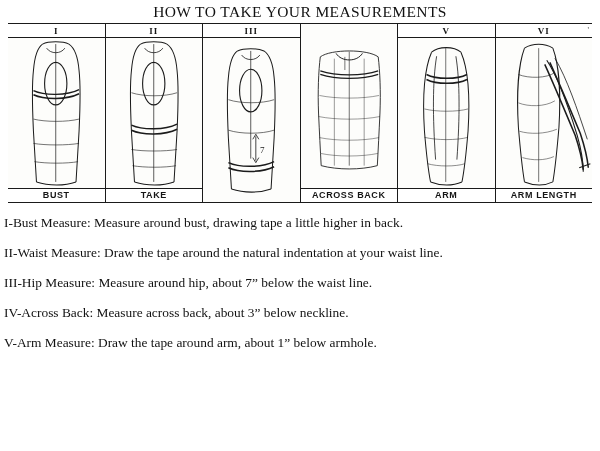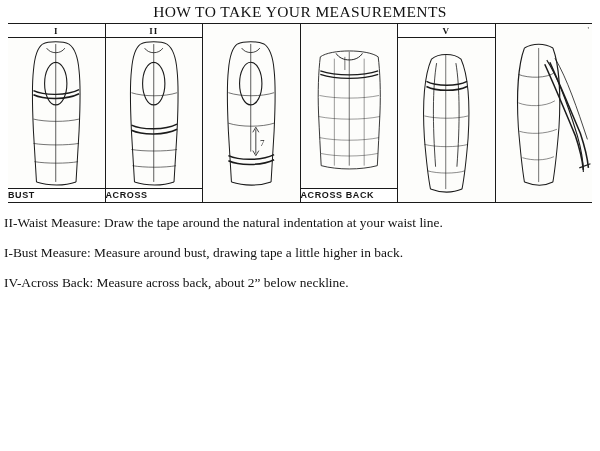--- a/index.html
+++ b/index.html
@@ -59,20 +59,21 @@
     border-bottom: 1.2px solid #1a1a1a;
     background: #fff;
   }
   .figure {
     position: relative;
     flex: 1 1 auto;
     overflow: hidden;
   }
   .figure svg { display: block; width: 100%; height: 100%; }
   .panel .caption {
+    text-align: center;
     font-size: 9px;
     font-weight: bold;
     letter-spacing: 0.6px;
     font-family: "Liberation Sans", sans-serif;
     border-top: 1.2px solid #1a1a1a;
     padding: 1px 0 2px 0;
     background: #fff;
     white-space: nowrap;
   }
   .tick-right {
@@ -148,24 +149,25 @@
             <ellipse cx="47" cy="45" rx="11" ry="21" stroke-width="1.1"></ellipse>
             <path d="M25 54 C37 58 58 58 70 54" stroke-width="0.6"></path>
 
             <path d="M25 86 C36 91 58 91 70 85" stroke-width="1.5"></path>
             <path d="M25 91 C36 96 58 96 70 90" stroke-width="1.5"></path>
             <path d="M25 110 C37 112 58 112 70 110" stroke-width="0.6"></path>
             <path d="M26 126 C38 128 58 128 69 126" stroke-width="0.6"></path>
           </g>
         </svg>
       </div>
-      <div class="caption">ACROSS</div>
-    </div>
-
-    <div class="panel">
+      <div class="caption">TAKE</div>
+    </div>
+
+    <div class="panel">
+      <div class="roman">III</div>
       <div class="figure">
         <svg viewBox="0 0 95 148" preserveAspectRatio="xMidYMid meet">
           <g fill="none" stroke="#1b1b1b" stroke-width="1">
             <path d="M34 6 C28 10 26 20 25 32 C23 50 24 70 25 92 C26 110 27 126 28 142"></path>
             <path d="M60 6 C66 10 69 20 70 32 C72 50 71 70 70 92 C69 110 68 126 67 142"></path>
             <path d="M34 6 C40 3 54 3 60 6"></path>
             <path d="M28 142 C40 146 56 146 67 142"></path>
             <path d="M47 6 L47 112" stroke-width="0.7"></path>
             <path d="M38 10 C42 16 52 16 56 10" stroke-width="0.8"></path>
             <ellipse cx="47" cy="45" rx="11" ry="21" stroke-width="1.1"></ellipse>
@@ -232,24 +234,26 @@
 
             <path d="M28 36 C38 41 58 41 68 36" stroke-width="1.5"></path>
             <path d="M28 41 C38 46 58 46 68 41" stroke-width="1.5"></path>
 
             <path d="M26 70 C38 73 58 73 69 70" stroke-width="0.5"></path>
             <path d="M26 98 C38 101 58 101 69 98" stroke-width="0.5"></path>
             <path d="M29 124 C39 127 57 127 66 124" stroke-width="0.5"></path>
           </g>
         </svg>
       </div>
+      <div class="caption">ARM</div>
     </div>
 
     <div class="panel">
       <span class="tick-right">'</span>
+      <div class="roman">VI</div>
       <div class="figure">
         <svg viewBox="0 0 95 148" preserveAspectRatio="xMidYMid meet">
           <g fill="none" stroke="#1b1b1b" stroke-width="1">
 
             <path d="M28 10 C22 26 20 56 22 88 C24 112 26 130 28 142"></path>
             <path d="M56 10 C62 26 64 56 62 88 C60 112 58 130 56 142"></path>
             <path d="M28 10 C36 5 48 5 56 10"></path>
             <path d="M28 142 C38 146 48 146 56 142"></path>
             <path d="M42 10 L42 142" stroke-width="0.6"></path>
 
@@ -261,23 +265,26 @@
 
             <path d="M82 128 L93 124" stroke-width="1.1"></path>
 
             <path d="M22 36 C32 40 50 40 58 34" stroke-width="0.6"></path>
             <path d="M22 64 C32 68 48 68 58 62" stroke-width="0.5"></path>
             <path d="M23 92 C33 95 48 95 60 90" stroke-width="0.5"></path>
             <path d="M26 118 C36 121 48 121 57 117" stroke-width="0.5"></path>
           </g>
         </svg>
       </div>
+      <div class="caption">ARM LENGTH</div>
     </div>
 
   </div>
 
   <div class="instructions">
+    <p class="instruction">I-Bust Measure: Measure around bust, drawing tape a little higher in back.</p>
     <p class="instruction">II-Waist Measure: Draw the tape around the natural indentation at your waist line.</p>
-    <p class="instruction">I-Bust Measure: Measure around bust, drawing tape a little higher in back.</p>
-    <p class="instruction">IV-Across Back: Measure across back, about 2” below neckline.</p>
+    <p class="instruction">III-Hip Measure: Measure around hip, about 7” below the waist line.</p>
+    <p class="instruction">IV-Across Back: Measure across back, about 3” below neckline.</p>
+    <p class="instruction">V-Arm Measure: Draw the tape around arm, about 1” below armhole.</p>
   </div>
 
 </div>
 
 </body></html>

